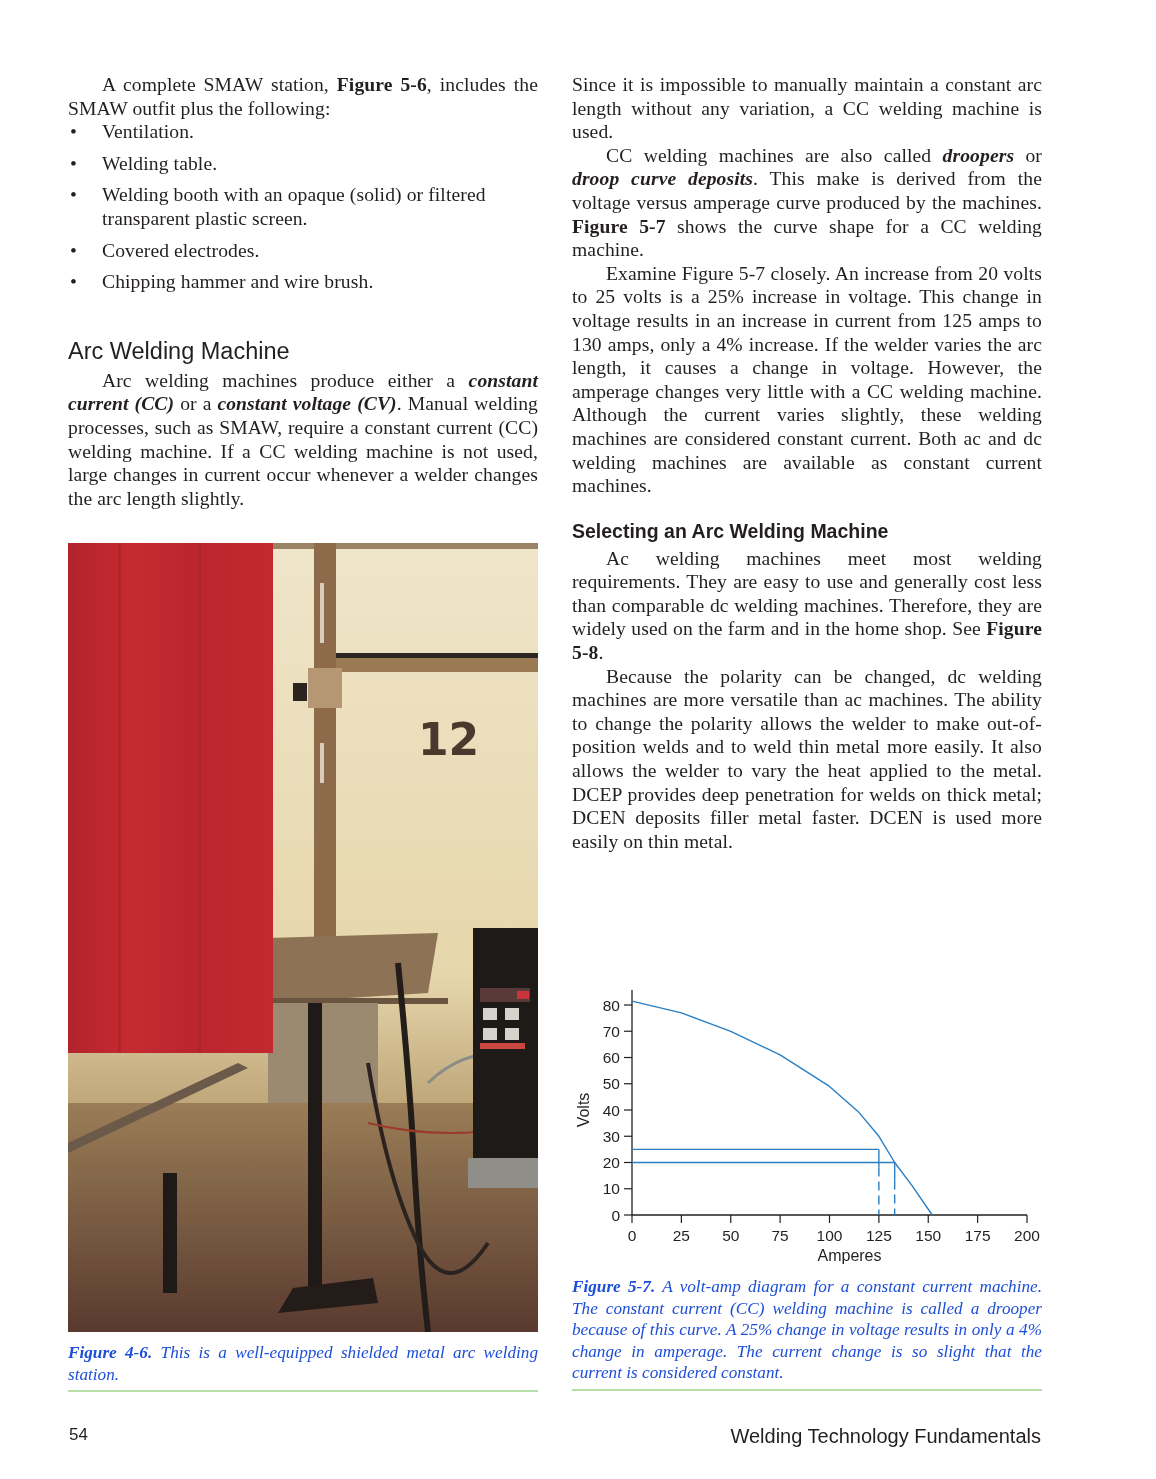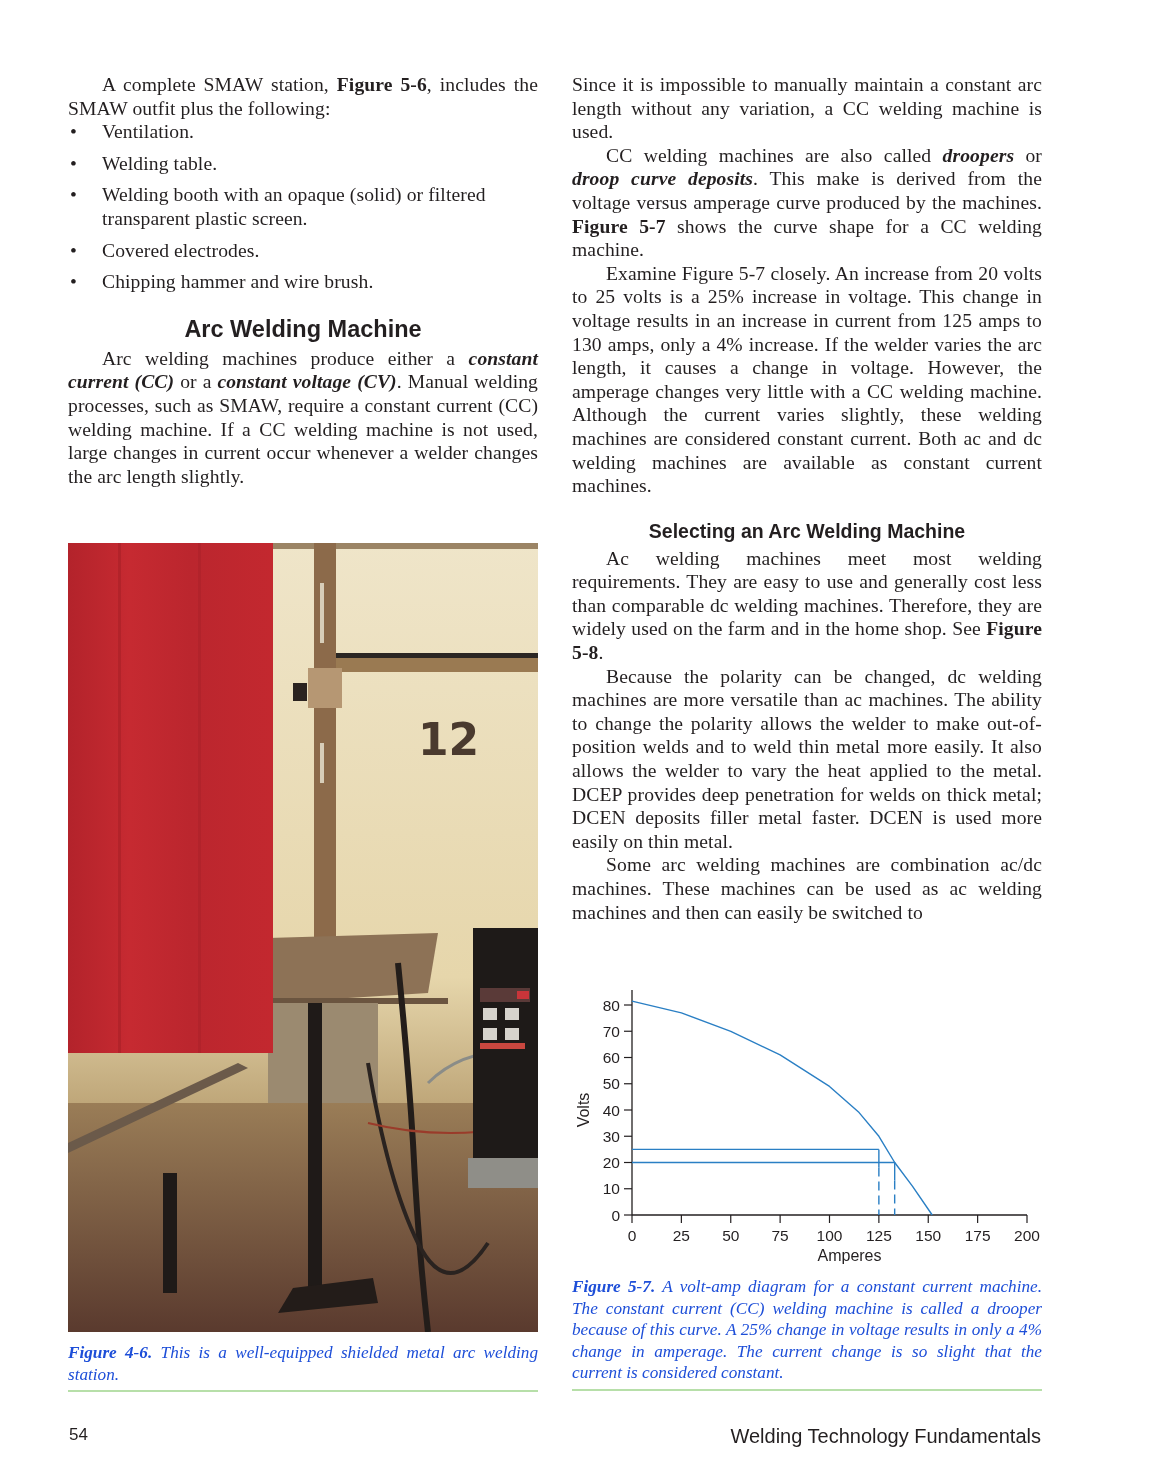--- a/index.html
+++ b/index.html
@@ -13,25 +13,25 @@
     letter-spacing: 0.1px;
   }
   p.indent { text-indent: 34px; }
   ul.bullets { list-style: none; margin: 0; padding: 0; }
   ul.bullets li { position: relative; padding-left: 34px; margin-top: 8px; }
   ul.bullets li:first-child { margin-top: 0; }
   .bullet-dot { position: absolute; left: 2px; top: 0; font-family: "Liberation Serif", serif; font-size: 19.6px; line-height: 23.6px; }
   .bullet-text { text-align: right; }
   h2.section {
     font-family: "Liberation Sans", "DejaVu Sans", sans-serif;
-    font-weight: bold; font-size: 23.5px; margin: 22px 0 4px 0; color: #231f20; text-align: center;
+    font-weight: normal; font-size: 23.5px; margin: 44px 0 4px 0; color: #231f20;
   }
   h3.subsection {
     font-family: "Liberation Sans", "DejaVu Sans", sans-serif;
-    font-weight: bold; font-size: 19.5px; margin: 22px 0 4px 0; color: #231f20; text-align: center;
+    font-weight: bold; font-size: 19.5px; margin: 22px 0 4px 0; color: #231f20;
   }
   b { font-weight: bold; }
   .bi { font-weight: bold; font-style: italic; }
   #photo {
     position: absolute; left: 68px; top: 543px; width: 470px; height: 789px; overflow: hidden;
     background: #f9a8d4;
   }
   .caption {
     font-family: "Liberation Serif", "DejaVu Serif", serif; font-style: italic;
     font-size: 17.2px; line-height: 21.6px; color: #1d4ed8; text-align: justify;
@@ -134,21 +134,20 @@
 <div id="fig6-caption" class="caption"><b>Figure 4-6.</b><span> This is a well-equipped shielded metal arc welding station.</span></div>
 <div id="rule-left" class="rule"></div>
 
 <div id="right-col" class="col">
   <p class="body">Since it is impossible to manually maintain a constant arc length without any variation, a CC welding machine is used.</p>
   <p class="body indent"><span>CC welding machines are also called </span><span class="bi">droopers</span><span> or </span><span class="bi">droop curve deposits</span><span>. This make is derived from the voltage versus amperage curve produced by the machines. </span><b>Figure 5-7</b><span> shows the curve shape for a CC welding machine.</span></p>
   <p class="body indent">Examine Figure 5-7 closely. An increase from 20 volts to 25 volts is a 25% increase in voltage. This change in voltage results in an increase in current from 125 amps to 130 amps, only a 4% increase. If the welder varies the arc length, it causes a change in voltage. However, the amperage changes very little with a CC welding machine. Although the current varies slightly, these welding machines are considered constant current. Both ac and dc welding machines are available as constant current machines.</p>
   <h3 class="subsection">Selecting an Arc Welding Machine</h3>
   <p class="body indent"><span>Ac welding machines meet most welding requirements. They are easy to use and generally cost less than comparable dc welding machines. Therefore, they are widely used on the farm and in the home shop. See </span><b>Figure 5-8</b><span>.</span></p>
   <p class="body indent">Because the polarity can be changed, dc welding machines are more versatile than ac machines. The ability to change the polarity allows the welder to make out-of-position welds and to weld thin metal more easily. It also allows the welder to vary the heat applied to the metal. DCEP provides deep penetration for welds on thick metal; DCEN deposits filler metal faster. DCEN is used more easily on thin metal.</p>
-  <p class="body indent">Some arc welding machines are combination ac/dc machines. These machines can be used as ac welding machines and then can easily be switched to</p>
 </div>
 
 <div id="chart">
   <svg id="chart-svg" width="490" height="300" viewBox="0 0 490 300">
       <line x1="67" y1="15" x2="67" y2="240" stroke="#231f20" stroke-width="1.3"></line>
       <line x1="67" y1="240" x2="462" y2="240" stroke="#231f20" stroke-width="1.3"></line>
       <line x1="59" y1="240" x2="67" y2="240" stroke="#231f20" stroke-width="1.2"></line>
       <text x="55" y="245.5" text-anchor="end" font-family="Liberation Sans, sans-serif" font-size="15.5" fill="#231f20">0</text>
       <line x1="59" y1="213.75" x2="67" y2="213.75" stroke="#231f20" stroke-width="1.2"></line>
       <text x="55" y="219.25" text-anchor="end" font-family="Liberation Sans, sans-serif" font-size="15.5" fill="#231f20">10</text>

